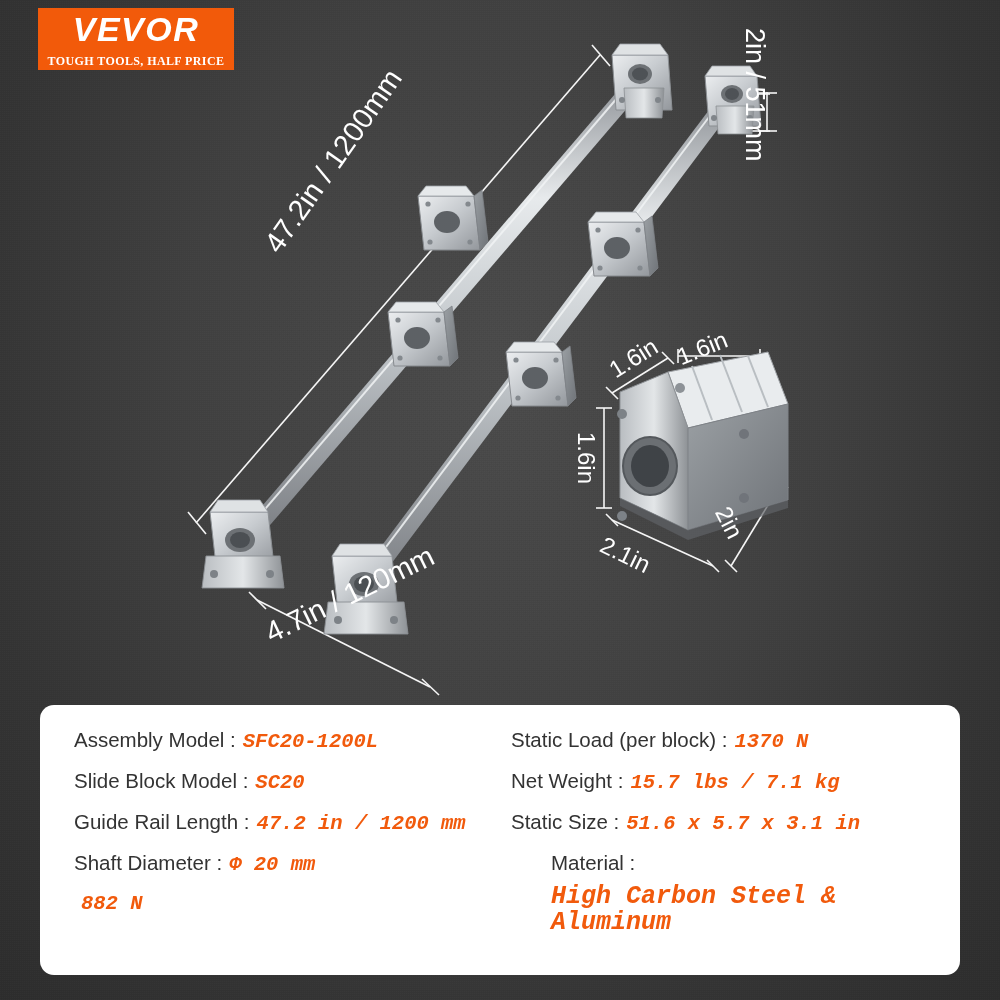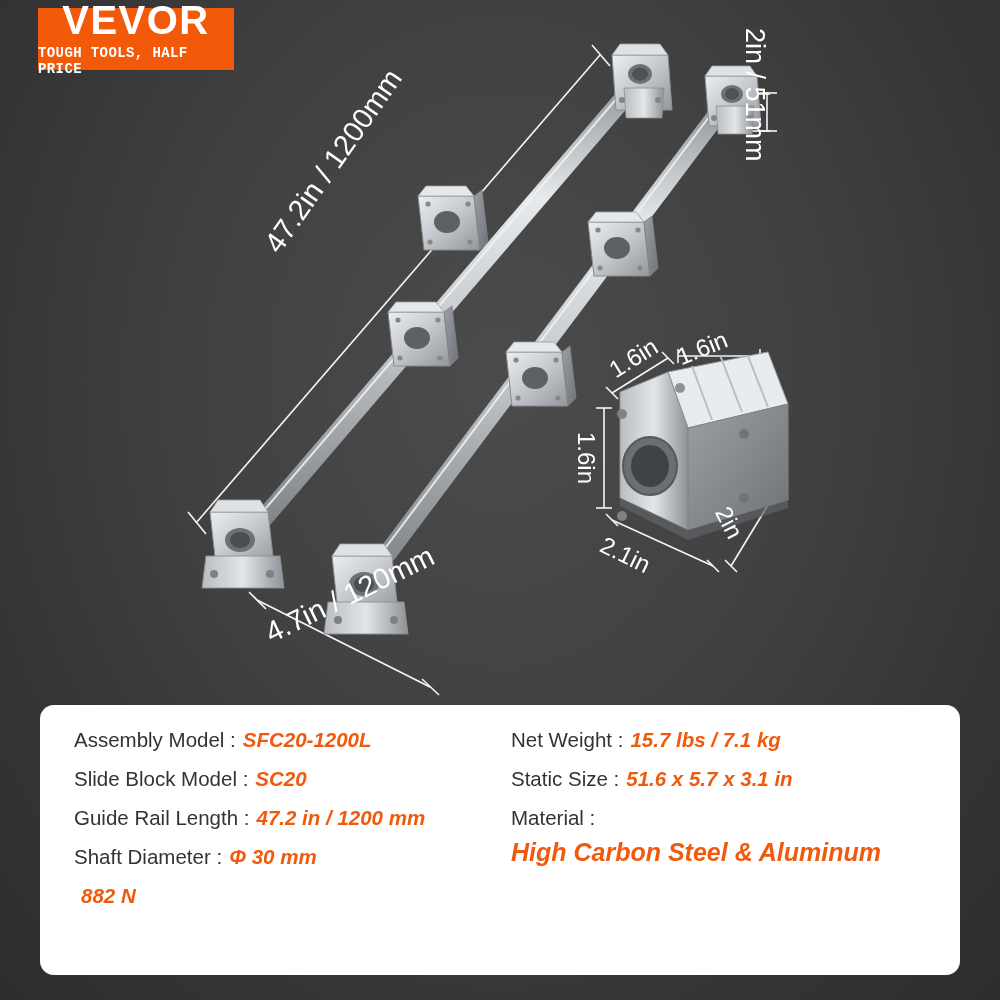--- a/index.html
+++ b/index.html
@@ -44,33 +44,34 @@
     background: #f25a0a;
     display: flex;
     flex-direction: column;
     align-items: center;
     justify-content: center;
     padding-top: 2px;
     box-sizing: border-box;
   }
   .logo-main {
     color: #ffffff;
-    font-size: 40px;
+    font-size: 34px;
     font-weight: bold;
     letter-spacing: 1.5px;
     line-height: 34px;
     font-family: "Liberation Sans", sans-serif;
+    font-style: italic;
   }
   .logo-sub {
     color: #ffffff;
-    font-size: 14px;
+    font-size: 12px;
     font-weight: bold;
     letter-spacing: 0.4px;
     margin-top: 8px;
-    font-family: Liberation Mono, monospace;
+    font-family: Liberation Serif, serif;
   }
 
   
   .art {
     position: absolute;
     left: 0;
     top: 0;
     width: 1000px;
     height: 700px;
   }
@@ -174,31 +175,32 @@
     line-height: 26px;
   }
   .spec-label {
     color: #333333;
     font-family: "Liberation Sans", sans-serif;
   }
   .spec-value {
     color: #f15a0c;
     font-weight: bold;
     font-style: italic;
-    font-family: Liberation Sans, sans-serif;
+    font-family: Liberation Mono, monospace;
     margin-left: 7px;
   }
   .spec-value.block {
     margin-left: 0;
     margin-top: 8px;
     font-size: 25px;
   }
   .spec-row.stacked {
     flex-direction: row;
     align-items: flex-start;
+    margin-left: 40px;
   }
 </style>
 </head>
 <body>
 
 <div id="page">
 
   <div class="logo-box">
     <div class="logo-main">VEVOR</div>
     <div class="logo-sub">TOUGH TOOLS, HALF PRICE</div>
@@ -403,28 +405,32 @@
         <div class="spec-row">
           <span class="spec-label">Slide Block Model :</span>
           <span class="spec-value">SC20</span>
         </div>
         <div class="spec-row">
           <span class="spec-label">Guide Rail Length :</span>
           <span class="spec-value">47.2 in / 1200 mm</span>
         </div>
         <div class="spec-row">
           <span class="spec-label">Shaft Diameter :</span>
-          <span class="spec-value">Φ 30 mm</span>
+          <span class="spec-value">Φ 20 mm</span>
         </div>
         <div class="spec-row">
           <span class="spec-value">882 N</span>
         </div>
       </div>
 
       <div class="spec-col right">
+        <div class="spec-row">
+          <span class="spec-label">Static Load (per block) :</span>
+          <span class="spec-value">1370 N</span>
+        </div>
         <div class="spec-row">
           <span class="spec-label">Net Weight :</span>
           <span class="spec-value">15.7 lbs / 7.1 kg</span>
         </div>
         <div class="spec-row">
           <span class="spec-label">Static Size :</span>
           <span class="spec-value">51.6 x 5.7 x 3.1 in</span>
         </div>
         <div class="spec-row stacked">
           <span class="spec-label">Material :</span>

